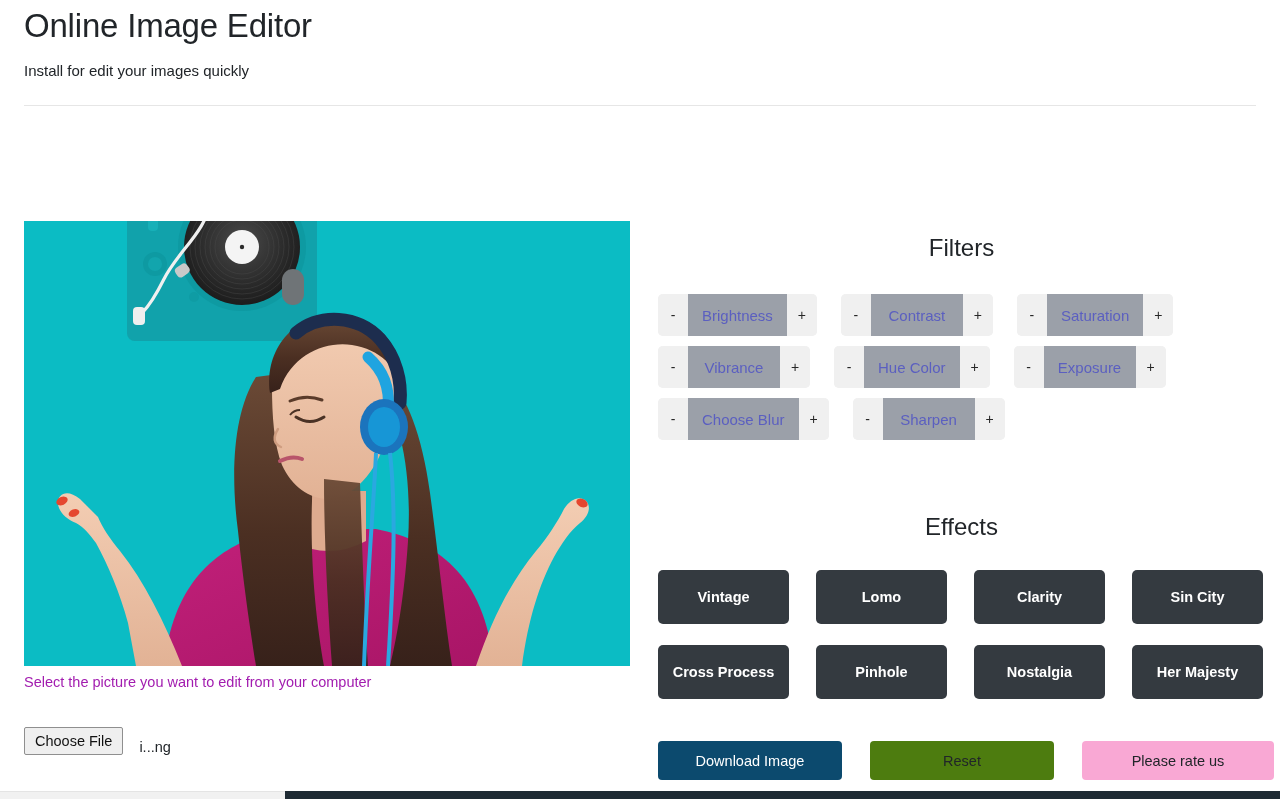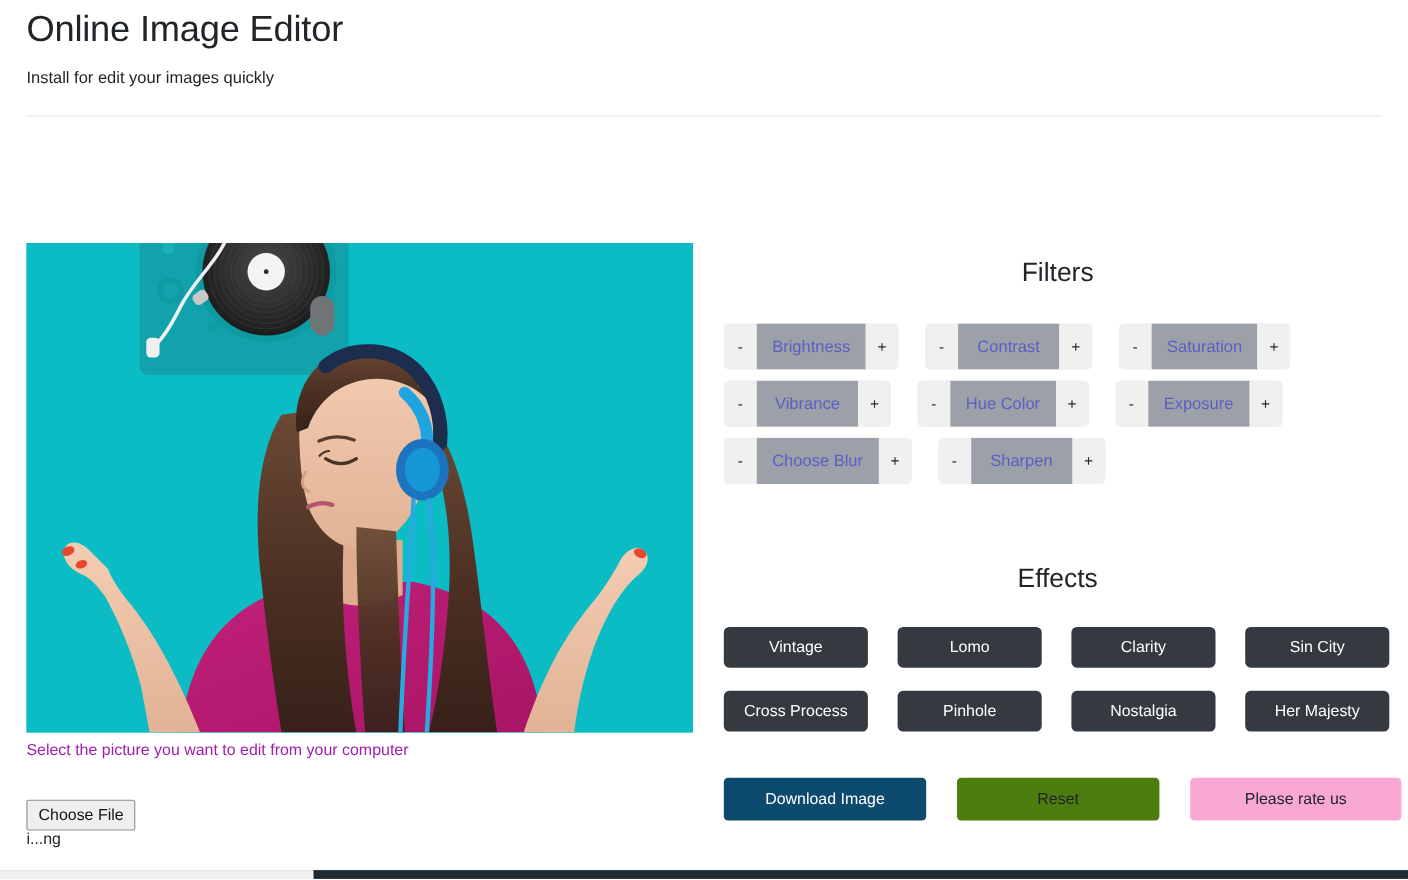--- a/index.html
+++ b/index.html
@@ -63,25 +63,24 @@
   .photo svg { display:block; width:100%; height:100%; }
 
   .select-hint {
     margin-top: 8px;
     font-size: 14.5px;
     color: #a21caf;
   }
   .file-row {
     margin-top: 37px;
     display: flex;
-    align-items: flex-start;
-    gap: 0;
+    align-items: flex-end;
+    gap: 16px;
     font-size: 14.5px;
     color: #212529;
-    flex-direction: column;
   }
   .choose-file-btn {
     display: inline-block;
     padding: 4px 10px;
     background: #efefef;
     border: 1px solid #8f8f8f;
     border-radius: 2px;
     font-size: 14.5px;
     color: #111;
     font-family: "Liberation Sans", sans-serif;
@@ -153,29 +152,30 @@
   
   .effects-title { margin-top: 73px; }
   .effects-grid {
     margin-top: 28px;
     display: grid;
     grid-template-columns: repeat(4, 131px);
     gap: 21px 27px;
     width: 640px;
   }
   .effect-btn {
-    height: 37px;
+    height: 54px;
     background: #343a40;
     color: #ffffff;
     border: 0;
     border-radius: 5px;
     font-size: 14.5px;
     font-family: "Liberation Sans", sans-serif;
     cursor: pointer;
     white-space: nowrap;
+    font-weight: bold;
   }
 
   
   .actions-row {
     margin-top: 42px;
     display: flex;
     gap: 28px;
   }
   .action-btn {
     height: 39px;

